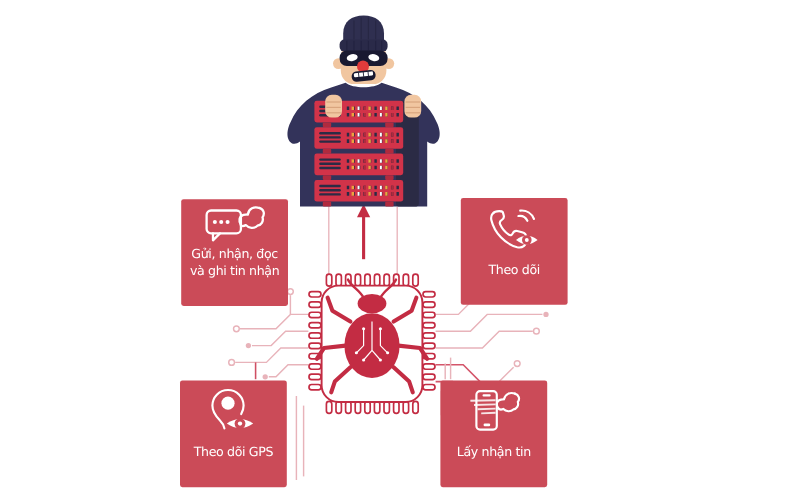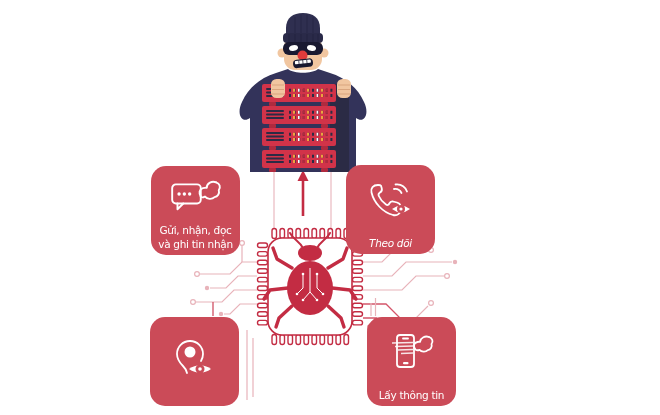--- a/index.html
+++ b/index.html
@@ -2,23 +2,23 @@
 <html><head>
 <meta charset="utf-8">
 <style>
   html,body{margin:0;padding:0;background:#fff;}
   .stage{
     position:relative;width:660px;height:415px;background:#ffffff;overflow:hidden;
     font-family:"DejaVu Sans","Liberation Sans",sans-serif;
   }
   .art{position:absolute;left:0;top:0;width:660px;height:415px;z-index:1;}
   .card{
-    position:absolute;width:89px;height:89px;border-radius:15px;
+    position:absolute;width:89px;height:89px;border-radius:2px;
     background:#cb4b58;z-index:2;display:flex;flex-direction:column;
-    align-items:center;justify-content:flex-end;padding-bottom:4px;box-sizing:border-box;
+    align-items:center;justify-content:flex-end;padding-bottom:22px;box-sizing:border-box;
   }
   .icon-wrap{flex:1;display:flex;align-items:center;justify-content:center;width:100%;}
   .card .label{width:100%;text-align:center;color:#fff;font-size:10.5px;
     letter-spacing:-0.3px;line-height:14px;}
   .card .label span{display:block;}
   .ico{stroke:#ffffff;stroke-width:1.8;fill:none;stroke-linecap:round;stroke-linejoin:round;}
 </style>
 </head>
 <body>
 
@@ -238,21 +238,21 @@
         <path class="ico" d="M34 10 C34.5 5.5 39 3.5 43 5"></path>
         <path class="ico" d="M43 5 C46.5 6 47.5 9.5 45.5 12.5 C46.5 15.5 44.5 18.5 41.5 19 C39 21.5 34.5 21 32.5 18.5 C30.5 19.5 29 19.5 28.5 18.5"></path>
       </svg>
     </div>
     <div class="label">
       <span>Gửi, nhận, đọc</span>
       <span>và ghi tin nhận</span>
     </div>
   </div>
 
-  <div class="card" style="left:346px;top:165px;font-style:italic;">
+  <div class="card" style="left:384px;top:165px;">
     <div class="icon-wrap">
       <svg width="48" height="40" viewBox="0 0 46 40">
         <path class="ico" d="M10 4 C5 4 2.5 7 3.5 11.5 C6 22 15 31.5 25 34 C29.5 35 32.5 32.5 32.5 28.5 L32.5 25.5 C32.5 23.5 31 22 29 21.5 L25 20.5 C23.5 20.2 22 21 21.3 22.5 C20.6 24 19.3 24.5 18 23.6 C14.8 21.4 12.3 18.4 10.8 15 C10.2 13.6 10.7 12.2 12 11.4 C13.5 10.6 14.2 9.2 13.8 7.6 L13 4.8 C12.6 4.2 11.4 4 10 4 Z"></path>
         <path class="ico" d="M26 8 C29 7.5 32 9 33.5 12"></path>
         <path class="ico" d="M27.5 3.5 C32.5 3 37 5.5 39 10.5"></path>
         <path d="M24 28 Q33 21 42 28 Q33 35 24 28 Z" fill="#ffffff" stroke="none"></path>
         <circle cx="33" cy="28" r="4" fill="#cb4b58"></circle>
         <circle cx="33" cy="28" r="1.6" fill="#ffffff"></circle>
       </svg>
     </div>
@@ -264,20 +264,24 @@
   <div class="card" style="left:150px;top:317px;">
     <div class="icon-wrap">
       <svg width="46" height="44" viewBox="0 0 44 44">
         <path class="ico" d="M17 3 C9.5 3 4 9 4 16 C4 21 6.5 24.5 10 28 C12 30 13.5 32.5 14 35"></path>
         <path class="ico" d="M17 3 C24.5 3 30 9 30 16 C30 18.5 29.3 20.8 28 23"></path>
         <circle cx="17" cy="14" r="5.5" fill="#ffffff" stroke="none"></circle>
         <path d="M16 31 Q27 23.5 38 31 Q27 38.5 16 31 Z" fill="#ffffff" stroke="none"></path>
         <circle cx="27" cy="31" r="4.5" fill="#cb4b58"></circle>
         <circle cx="27" cy="31" r="1.8" fill="#ffffff"></circle>
       </svg>
+    </div>
+    <div class="label">
+      <span>Theo dõi GPS</span>
+      <span></span>
     </div>
   </div>
 
   <div class="card" style="left:367px;top:317px;">
     <div class="icon-wrap">
       <svg width="48" height="42" viewBox="0 0 46 42">
         <rect class="ico" x="8" y="3" width="17" height="32" rx="3"></rect>
         <line class="ico" x1="14" y1="6.5" x2="19" y2="6.5"></line>
         <rect x="14" y="30" width="5.5" height="2.2" rx="1" fill="#ffffff" stroke="none"></rect>
         <g stroke="#ffffff" stroke-width="1.6" opacity="0.85">
@@ -285,17 +289,17 @@
           <line x1="6" y1="14.5" x2="24" y2="14"></line>
           <line x1="9" y1="18" x2="24" y2="17.5"></line>
           <line x1="12" y1="21.5" x2="24" y2="21"></line>
         </g>
         <path class="ico" d="M26 17 C24 14 25 10.5 28.5 10 L31 9.7"></path>
         <path class="ico" d="M31 9.7 C32 5.5 36 3.5 40 5"></path>
         <path class="ico" d="M40 5 C43.5 6 44.5 9.5 42.5 12 C43.5 15 41.5 17.8 38.8 18.2 C36.5 20.5 32.5 20 30.5 17.8 C28.6 18.6 27 18.4 26 17"></path>
       </svg>
     </div>
     <div class="label">
-      <span>Lấy thông tin</span>
+      <span>Lấy nhận tin</span>
     </div>
   </div>
 
 </div>
 
 </body></html>

